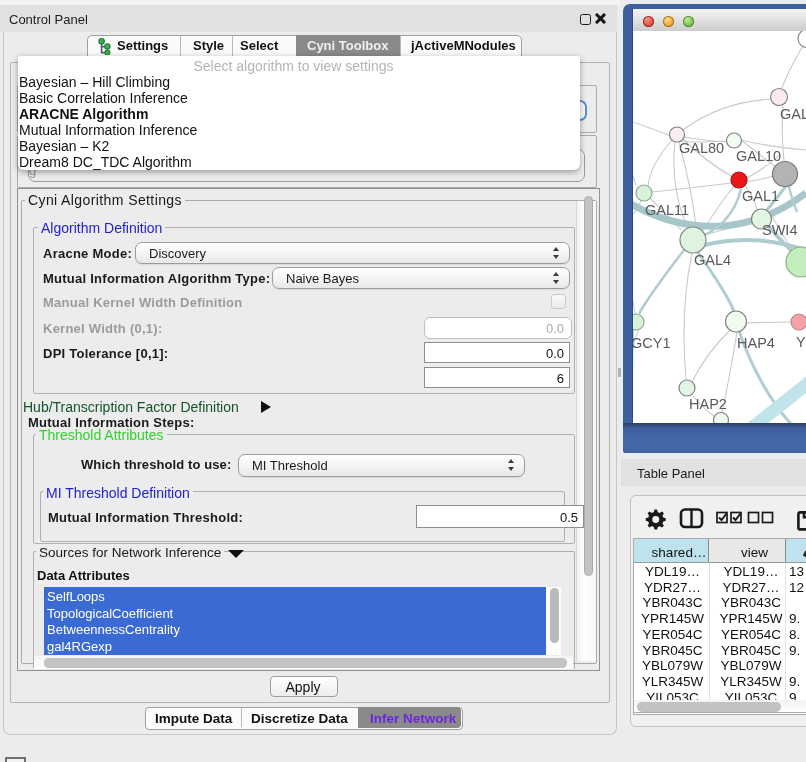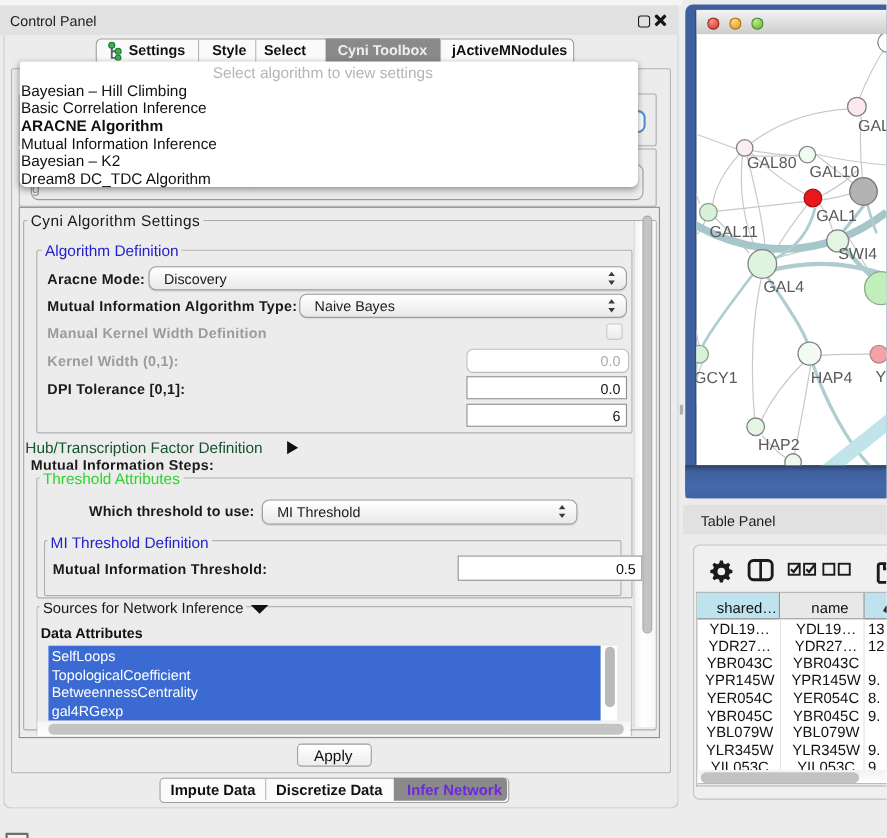--- a/index.html
+++ b/index.html
@@ -260,21 +260,21 @@
 </svg>
 
 <div class="a" style="left:633px;top:538px;width:173px;height:175px;background:#ffffff;border:1px solid #ababab;border-right:none;"></div>
 <div class="a" style="left:634px;top:539px;width:74px;height:23px;background:#bee3ee;border-bottom:1px solid #85aebc;"></div>
 <div class="a" style="left:709px;top:539px;width:75.5px;height:23px;background:#e8e8e8;"></div>
 <div class="a" style="left:785.5px;top:539px;width:21px;height:23px;background:#bee3ee;border-bottom:1px solid #85aebc;"></div>
 <div class="a" style="left:708px;top:539px;width:1px;height:23px;background:#8a8a8a;"></div>
 <div class="a" style="left:784.5px;top:539px;width:1px;height:23px;background:#8a8a8a;"></div>
 <div class="a" style="left:634px;top:562px;width:172px;height:1px;background:#9a9a9a;"></div>
 <div class="a" style="left:642px;top:545px;width:74px;text-align:center;font-size:13.5px;color:#111;">shared…</div>
-<div class="a" style="left:717px;top:545px;width:75px;text-align:center;font-size:13.5px;color:#111;">name</div>
+<div class="a" style="left:717px;top:545px;width:75px;text-align:center;font-size:13.5px;color:#111;">view</div>
 <div class="a" style="left:803.5px;top:550.5px;width:4.5px;height:5.5px;background:#2a2a2a;transform:rotate(30deg);border-radius:1px;"></div>
 
 <div class="a" style="left:709px;top:563px;width:1px;height:137px;background:#e3e3e3;"></div>
 <div class="a" style="left:785px;top:563px;width:1px;height:137px;background:#e3e3e3;"></div>
 
 <div class="a" style="left:634px;top:564px;width:77px;text-align:center;font-size:13.5px;line-height:15.7px;color:#111;">YDL19…<br>YDR27…<br>YBR043C<br>YPR145W<br>YER054C<br>YBR045C<br>YBL079W<br>YLR345W<br>YIL053C</div>
 <div class="a" style="left:713px;top:564px;width:76px;text-align:center;font-size:13.5px;line-height:15.7px;color:#111;">YDL19…<br>YDR27…<br>YBR043C<br>YPR145W<br>YER054C<br>YBR045C<br>YBL079W<br>YLR345W<br>YIL053C</div>
 <div class="a" style="left:789px;top:564px;width:30px;font-size:13.5px;line-height:15.7px;color:#111;">13<br>12<br>&nbsp;<br>9.<br>8.<br>9.<br>&nbsp;<br>9.<br>9.</div>
 
 <div class="a" style="left:634px;top:700px;width:172px;height:13px;background:linear-gradient(#f2f2f2,#ffffff);"></div>

